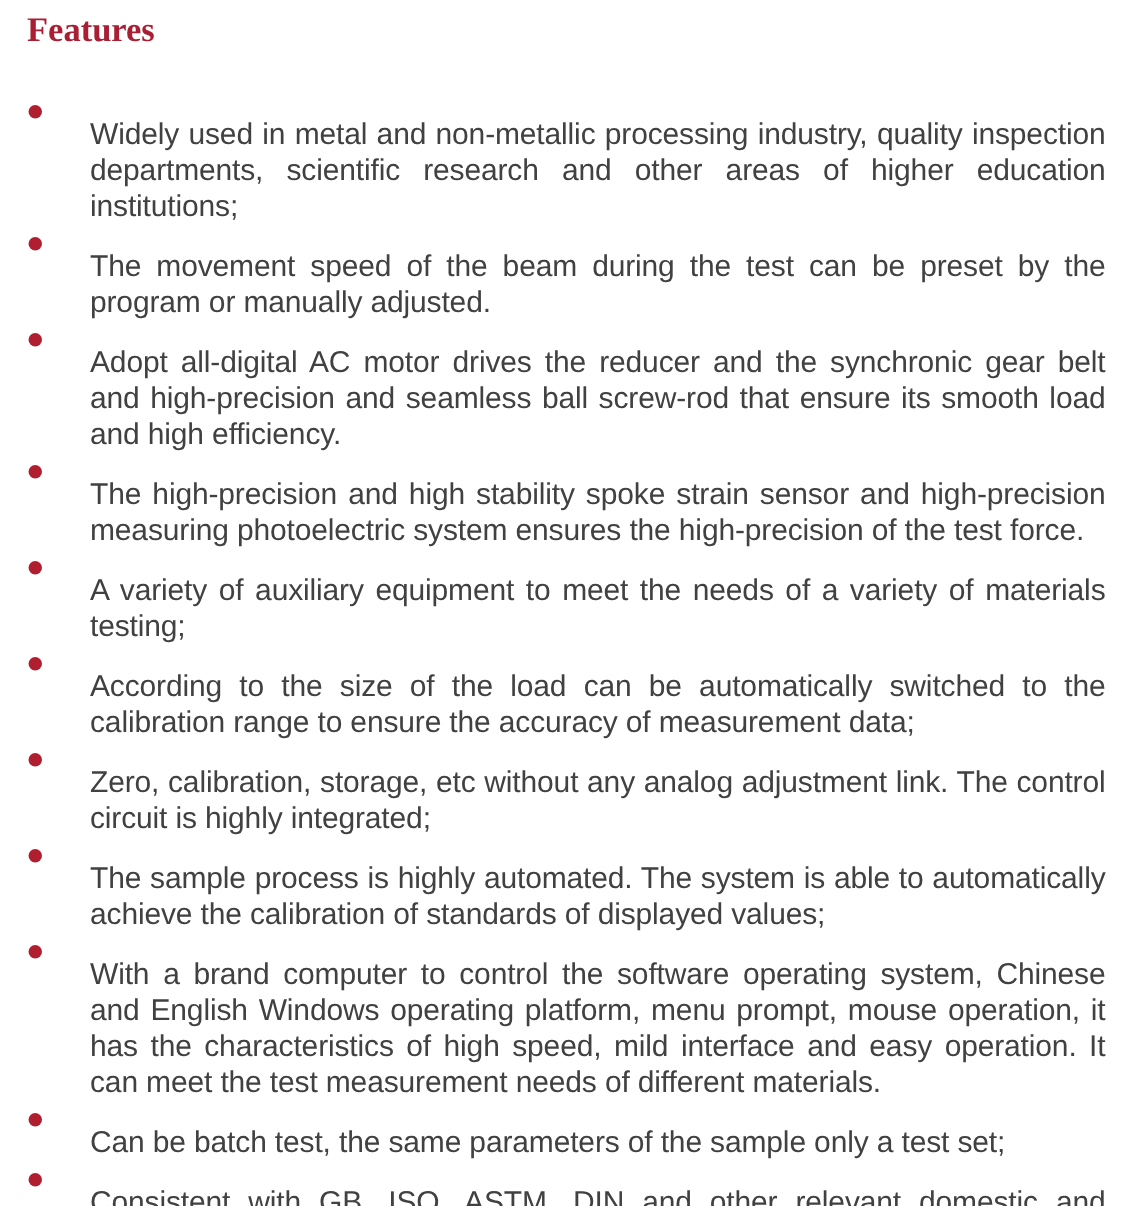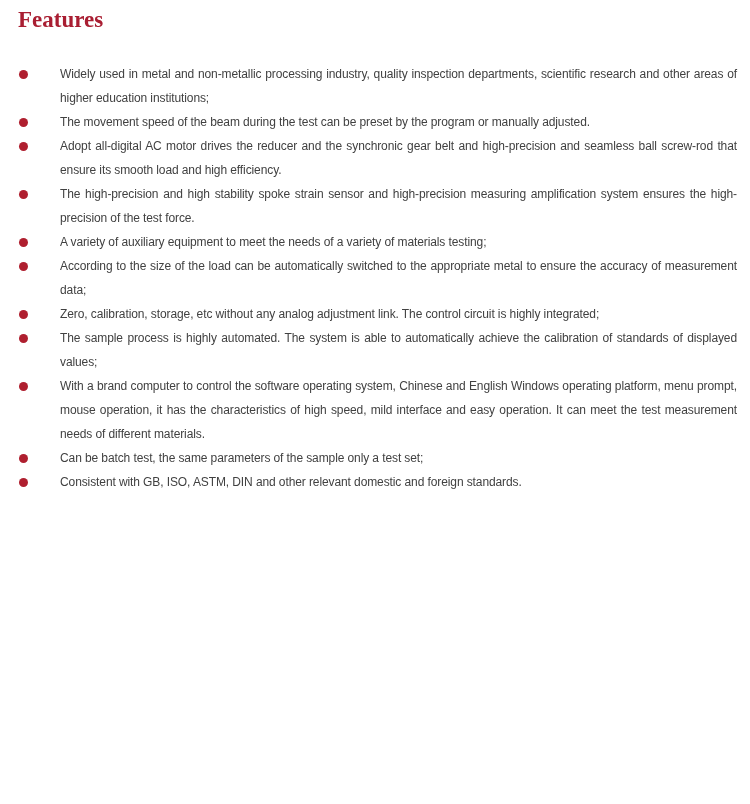--- a/index.html
+++ b/index.html
@@ -45,22 +45,22 @@
   .dot{
     flex:0 0 9px;
     width:9px;
     height:9px;
     border-radius:50%;
     background:var(--bullet-red);
     margin:8px 0 0 19px;
   }
   .feature-text{
     flex:1;
-    margin:0 13px 0 32px;
-    font-size:12px;
+    margin:16px 13px 0 32px;
+    font-size:20px;
     line-height:24px;
     letter-spacing:-0.1px;
     text-align:justify;
     color:var(--body-text);
   }
 </style>
 </head>
 <body>
 
 <div class="page">
@@ -75,29 +75,29 @@
     <li class="feature-item">
       <span class="dot"></span>
       <p class="feature-text">The movement speed of the beam during the test can be preset by the program or manually adjusted.</p>
     </li>
     <li class="feature-item">
       <span class="dot"></span>
       <p class="feature-text">Adopt all-digital AC motor drives the reducer and the synchronic gear belt and high-precision and seamless ball screw-rod that ensure its smooth load and high  efficiency.</p>
     </li>
     <li class="feature-item">
       <span class="dot"></span>
-      <p class="feature-text">The high-precision and high stability spoke strain sensor and high-precision measuring amplification system ensures the high-precision of the test force.</p>
+      <p class="feature-text">The high-precision and high stability spoke strain sensor and high-precision measuring photoelectric system ensures the high-precision of the test force.</p>
     </li>
     <li class="feature-item">
       <span class="dot"></span>
       <p class="feature-text">A variety of auxiliary equipment to meet the needs of a variety of materials testing;</p>
     </li>
     <li class="feature-item">
       <span class="dot"></span>
-      <p class="feature-text">According to the size of the load can be automatically switched to the appropriate metal to ensure the accuracy of measurement data;</p>
+      <p class="feature-text">According to the size of the load can be automatically switched to the calibration range to ensure the accuracy of measurement data;</p>
     </li>
     <li class="feature-item">
       <span class="dot"></span>
       <p class="feature-text">Zero, calibration, storage, etc without any analog adjustment link. The control circuit is highly integrated;</p>
     </li>
     <li class="feature-item">
       <span class="dot"></span>
       <p class="feature-text">The sample process is highly automated. The system is able to automatically achieve the calibration of standards of displayed values;</p>
     </li>
     <li class="feature-item">

